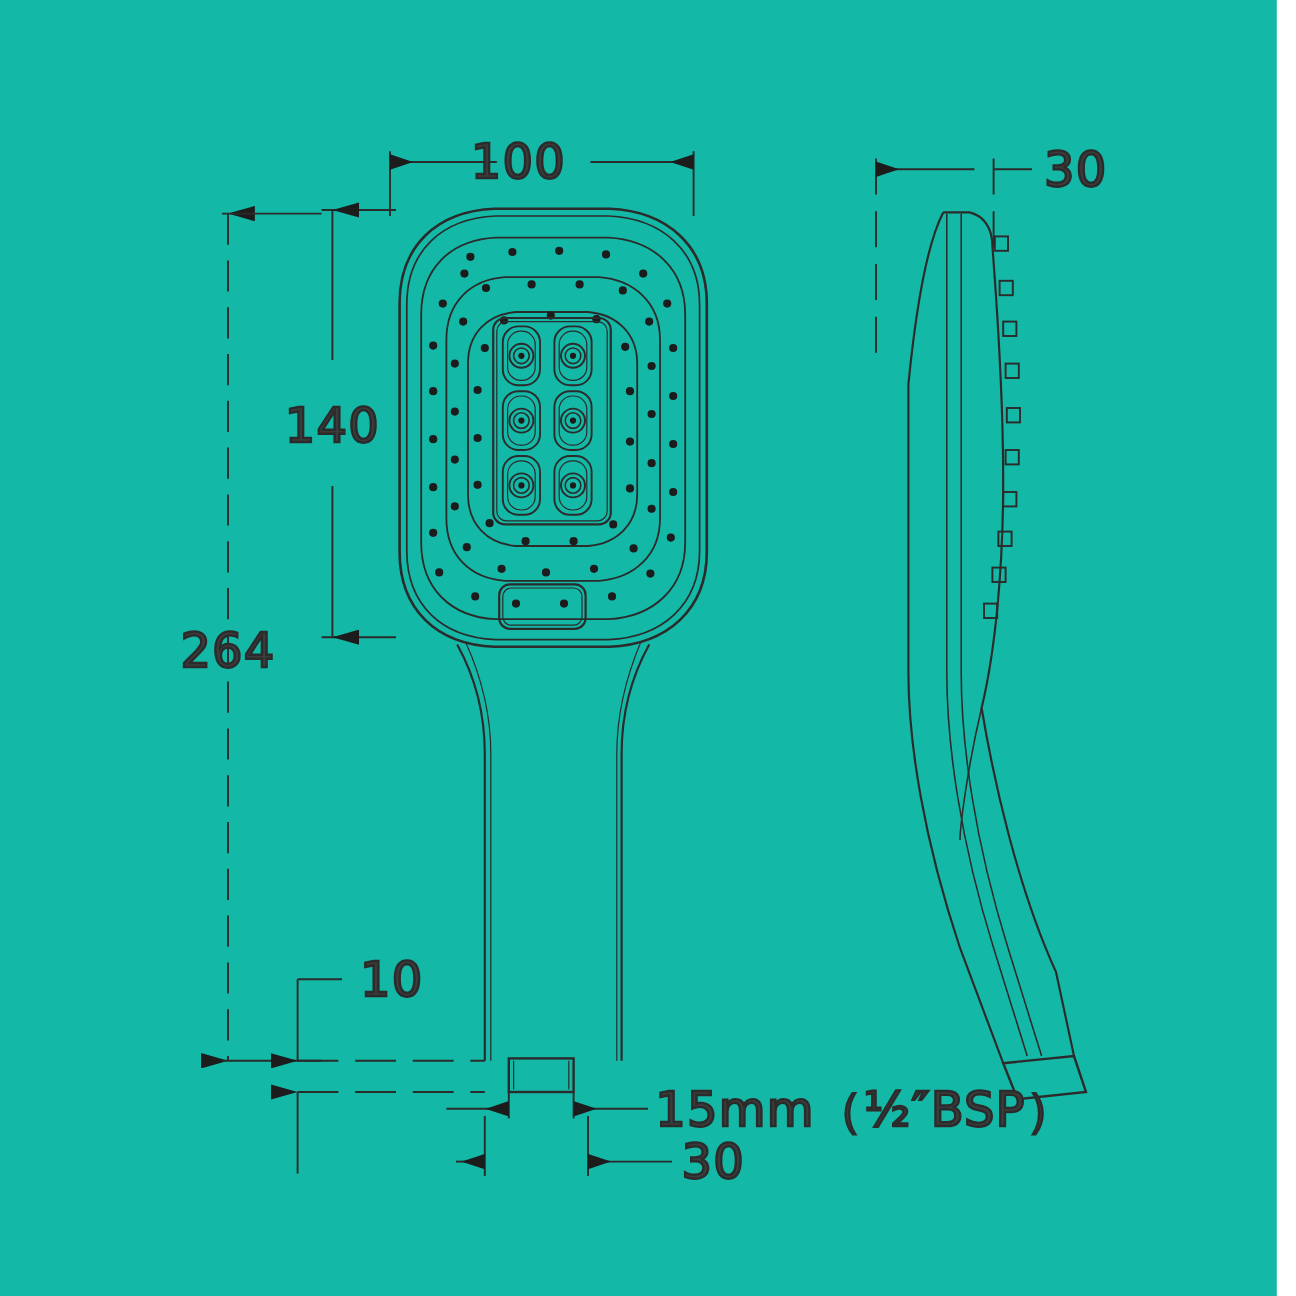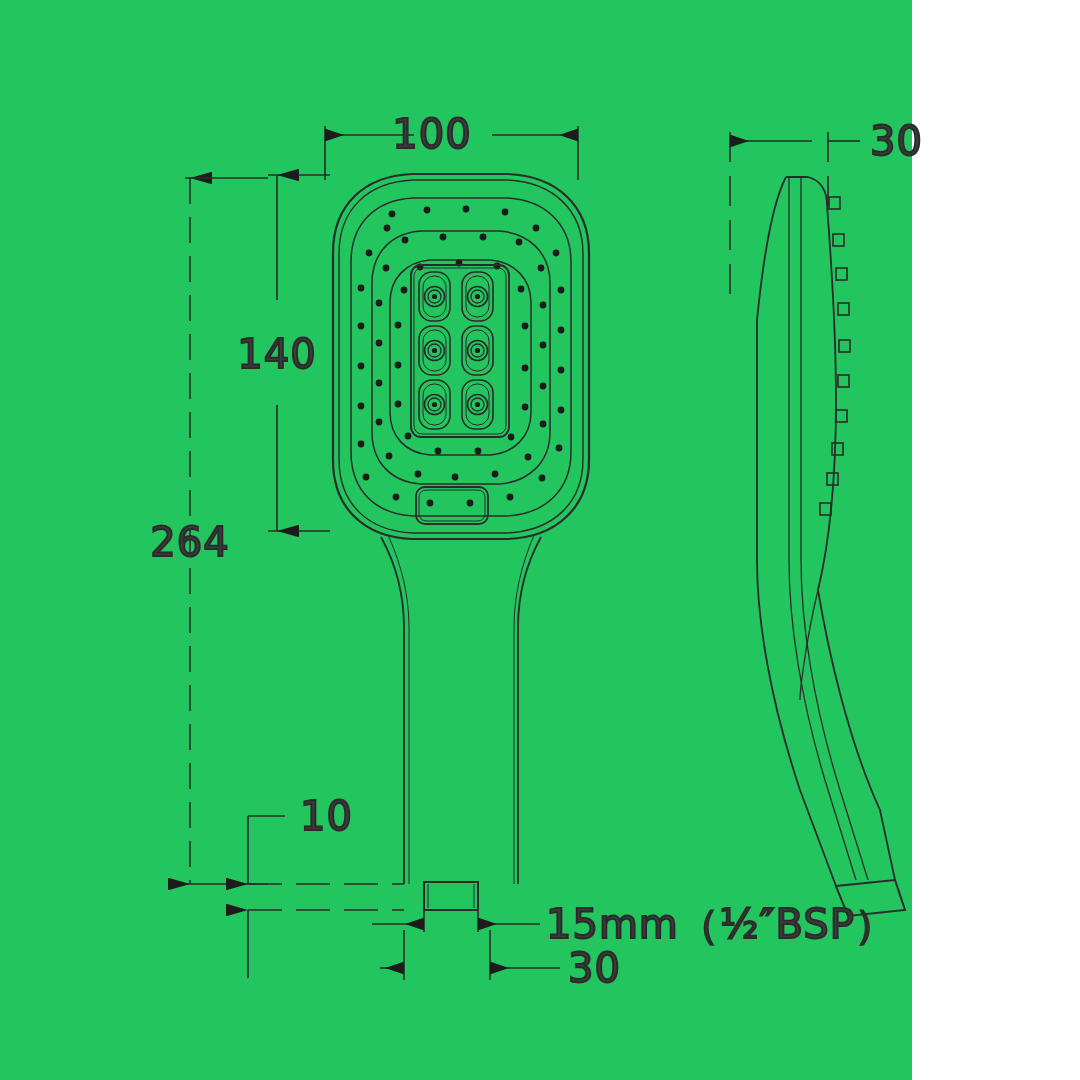--- a/index.html
+++ b/index.html
@@ -1,18 +1,18 @@
 <!DOCTYPE html>
 <html><head>
 <meta charset="utf-8">
 <style>
   html,body{margin:0;padding:0;background:#ffffff;}
   body{width:1080px;height:1080px;overflow:hidden;
        font-family:"DejaVu Sans","Liberation Sans",sans-serif;}
-  #stage{position:relative;width:912px;height:1080px;background:#22c55e;}
+  #stage{position:relative;width:1064px;height:1080px;background:#14b8a6;}
   svg#drawing{position:absolute;left:0;top:0;width:1080px;height:1080px;}
   .dimtext{font-family:"DejaVu Sans","Liberation Sans",sans-serif;
            font-size:40px;fill:#3c3c3c;letter-spacing:1px;}
 </style>
 </head>
 <body>
 
 <div id="stage">
 <svg id="drawing" viewBox="0 0 1080 1080">
   <defs>

